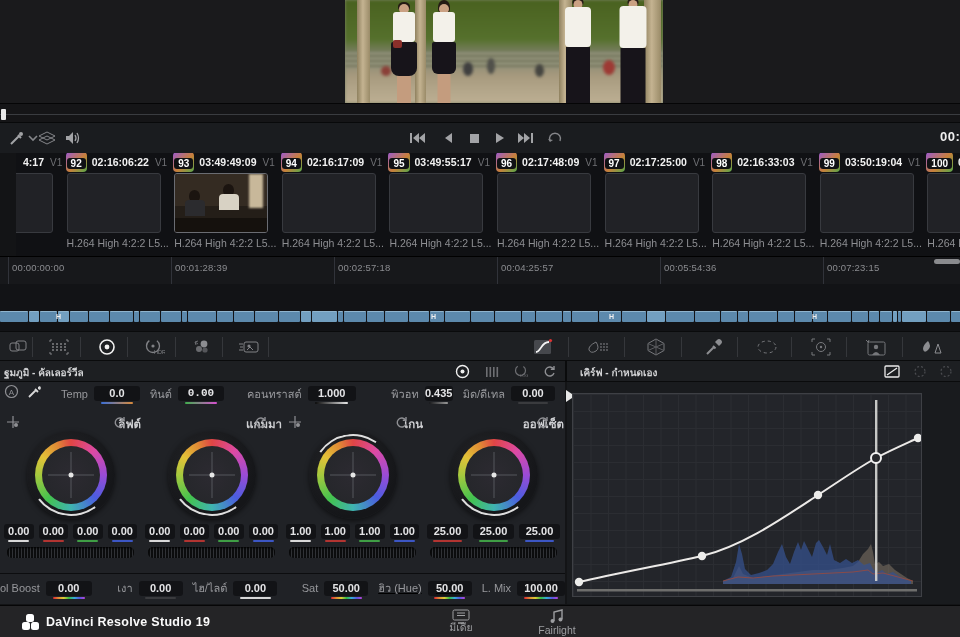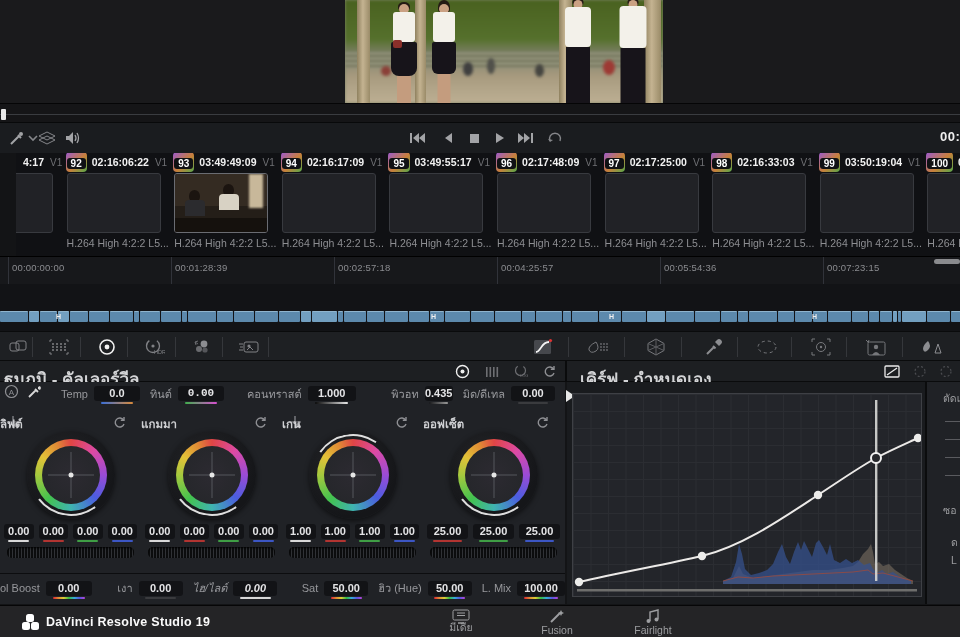--- a/index.html
+++ b/index.html
@@ -66,21 +66,21 @@
   .seg { position:absolute; top:0; height:11px; border-radius:1px; }
   .mark { position:absolute; top:2px; color:#f0f0f0; font-size:7px; font-weight:bold; }
 
   
   #toolbar { position:absolute; left:0; top:331px; width:960px; height:30px; background:#1e2023; border-top:1px solid #0a0b0c; border-bottom:1px solid #0a0b0c; }
   .tbicon { position:absolute; top:4px; width:30px; height:22px; display:flex; align-items:center; justify-content:center; }
   .tbdiv { position:absolute; top:5px; width:1px; height:20px; background:#35373b; }
 
   
   #pal-head { position:absolute; left:0; top:361px; width:960px; height:21px; background:#1d1f22; border-bottom:1px solid #0a0b0c; }
-  #pal-head .title { position:absolute; top:4px; color:#d3d4d6; font-size:17px; font-weight:bold; }
+  #pal-head .title { position:absolute; top:4px; color:#d3d4d6; font-size:10px; font-weight:bold; }
   #ph-div { position:absolute; left:565px; top:0; width:2px; height:21px; background:#0a0b0c; }
   .phicon { position:absolute; top:2px; width:24px; height:17px; display:flex; align-items:center; justify-content:center; }
 
   
   #left-panel { position:absolute; left:0; top:382px; width:565px; height:222px; background:#202226; }
   #adjust-top { position:absolute; left:0; top:0; width:565px; height:23px; display:flex; align-items:center; }
   .adj { display:flex; align-items:center; }
   .adj-label { color:#97989c; font-size:11px; margin-right:6px; white-space:nowrap; }
   .vbox { position:relative; background:#121316; border-radius:3px; color:#e4e4e6; font-size:11px; font-weight:bold; text-align:center; padding:1px 0 2px; }
   .vbar { position:absolute; left:15%; bottom:-3px; width:70%; height:2px; border-radius:1px; }
@@ -92,21 +92,21 @@
   .g-white { background:#d8d8d8; }
   .g-red { background:#b23431; }
   .g-green { background:#3f9e45; }
   .g-blue { background:#3c56c4; }
   .g-rainbow { background:linear-gradient(90deg,#d23,#d83,#dc3,#3b4,#3ad,#55d,#b4d); }
   .g-dark { background:#3a3b3e; }
 
   #wheels-row { position:absolute; left:0; top:25px; width:565px; height:150px; display:flex; }
   .wcol { width:141px; flex:0 0 141px; position:relative; height:150px; }
   .whead { position:absolute; left:0; top:8px; width:100%; height:16px; }
-  .wlabel { position:absolute; width:100%; text-align:left; color:#cfd0d3; font-size:11.5px; font-weight:bold; }
+  .wlabel { position:absolute; width:100%; text-align:right; color:#cfd0d3; font-size:11.5px; font-weight:bold; }
   .wreset { position:absolute; right:14px; top:0; width:14px; height:14px; }
   .wcross { position:absolute; left:6px; top:0; width:14px; height:14px; }
   .bezel { position:absolute; left:50%; top:68px; transform:translate(-50%,-50%); width:88px; height:88px; border-radius:50%;
     background:radial-gradient(circle at 40% 35%,#232427,#151619 70%); box-shadow:0 2px 5px rgba(0,0,0,.55); }
   .ring { position:absolute; left:50%; top:68px; transform:translate(-50%,-50%); width:72px; height:72px; border-radius:50%;
     background:conic-gradient(from 0deg,#e04545,#dd4aa4 12%,#9a4bd6 25%,#4b5de0 37%,#3fb4b0 50%,#43c24f 62%,#a6c93e 75%,#e3c238 84%,#e08a35 93%,#e04545); }
   .ring-in { position:absolute; left:50%; top:68px; transform:translate(-50%,-50%); width:58px; height:58px; border-radius:50%;
     background:radial-gradient(circle,#2c2a31 0%,#26272b 70%); }
   .ch-h,.ch-v { position:absolute; background:#55565c; }
   .ch-h { left:50%; top:68px; transform:translate(-50%,-50%); width:46px; height:1px; }
@@ -732,29 +732,29 @@
     <div id="lp-div"></div>
     <div id="adjust-bottom">
         <div class="adj" style="flex: 1 1 0%; justify-content: flex-end; padding-right: 10px;">
           <span class="adj-label">ol Boost</span>
           <span class="vbox" style="width: 46px;">0.00<i class="vbar g-rainbow"></i></span>
         </div>
         <div class="adj" style="flex: 1 1 0%; justify-content: flex-end; padding-right: 10px;">
           <span class="adj-label">เงา</span>
           <span class="vbox" style="width: 44px;">0.00<i class="vbar g-dark"></i></span>
         </div>
-        <div class="adj" style="flex: 1 1 0%; justify-content: center; padding-right: 10px; font-style: italic;">
+        <div class="adj" style="flex: 1 1 0%; justify-content: center; padding-right: 10px;">
           <span class="adj-label">ไฮ/ไลต์</span>
           <span class="vbox" style="width: 44px;">0.00<i class="vbar g-white"></i></span>
         </div>
         <div class="adj" style="flex: 1 1 0%; justify-content: flex-end; padding-right: 10px;">
           <span class="adj-label">Sat</span>
           <span class="vbox" style="width: 44px;">50.00<i class="vbar g-rainbow"></i></span>
         </div>
-        <div class="adj" style="flex: 1 1 0%; justify-content: flex-end; padding-right: 10px;">
+        <div class="adj" style="flex: 1 1 0%; justify-content: flex-end; padding-right: 10px; text-decoration: underline;">
           <span class="adj-label">ฮิว (Hue)</span>
           <span class="vbox" style="width: 44px;">50.00<i class="vbar g-rainbow"></i></span>
         </div>
         <div class="adj" style="flex: 1 1 0%; justify-content: flex-start; padding-right: 0;">
           <span class="adj-label">L. Mix</span>
           <span class="vbox" style="width: 48px;">100.00<i class="vbar g-rainbow"></i></span>
         </div>
       </div>
   </div>
 
@@ -768,56 +768,39 @@
     <rect x="302" y="6" width="2.4" height="181" fill="#d6d6d4" opacity=".92"></rect>
     <rect x="4" y="195" width="340" height="2.5" fill="#6e6e6c"></rect>
     <path d="M6,188 C50,178 95,170 129,162 C170,152 210,124 245,101 C268,86 285,74 303,64 C318,56 332,50 345,44" stroke="#eceae8" stroke-width="2" fill="none"></path>
     <circle cx="6" cy="188" r="4.2" fill="#ececea"></circle>
           <circle cx="129" cy="162" r="4.2" fill="#ececea"></circle>
           <circle cx="245" cy="101" r="4.2" fill="#ececea"></circle>
           <circle cx="303" cy="64" r="5" fill="#26282c" stroke="#f2f2f2" stroke-width="2"></circle>
           <circle cx="345" cy="44" r="4.2" fill="#ececea"></circle>
   </svg>
       </div>
-    <div id="cright">
-      <div class="cfrag" style="left:16px;top:8px">ตัดเ</div>
-      <div class="cdash" style="top:39px"></div>
-      <div class="cdash" style="top:57px"></div>
-      <div class="cdash" style="top:75px"></div>
-      <div class="cdash" style="top:93px"></div>
-      <div class="cfrag" style="left:16px;top:120px">ซอ</div>
-      <div class="cfrag" style="left:24px;top:152px">ด</div>
-      <div class="cfrag" style="left:24px;top:172px">L</div>
-    </div>
   </div>
 
   <div id="pagebar">
     <div id="logo">
       <i style="left:4px;top:0"></i>
         <i style="left:0;bottom:0"></i>
         <i style="right:0;bottom:0"></i>
     </div>
     <div id="app-title">DaVinci Resolve Studio 19</div>
     <div id="tabs-row">
         <div class="tab">
           <div class="ticn"><svg width="20" height="15" viewBox="0 0 20 15">
               <rect x="2" y="1" width="16" height="10" rx="1.5" stroke="#9d9ea1" fill="none"></rect>
               <path d="M6 4 h8 M6 6.5 h8" stroke="#9d9ea1"></path>
               <path d="M7 14 h6" stroke="#9d9ea1" stroke-width="1.5"></path>
             </svg></div>
           <div class="tlab">มีเดีย</div>
         </div>
         <div class="tab">
-          <div class="ticn"><svg width="18" height="15" viewBox="0 0 18 15">
-              <path d="M3 13 L12 4" stroke="#9d9ea1" stroke-width="2"></path>
-              <path d="M13 1 l1 2 2 1-2 1-1 2-1-2-2-1 2-1z" fill="#9d9ea1"></path>
-            </svg></div>
-          <div class="tlab">Fusion</div>
-        </div>
-        <div class="tab">
           <div class="ticn"><svg width="16" height="15" viewBox="0 0 16 15">
               <path d="M5 12 V3 l8-2 v9" stroke="#9d9ea1" stroke-width="1.4" fill="none"></path>
               <circle cx="3.5" cy="12" r="2" fill="#9d9ea1"></circle>
               <circle cx="11.5" cy="10.5" r="2" fill="#9d9ea1"></circle>
             </svg></div>
           <div class="tlab">Fairlight</div>
         </div>
       </div>
   </div>
 

